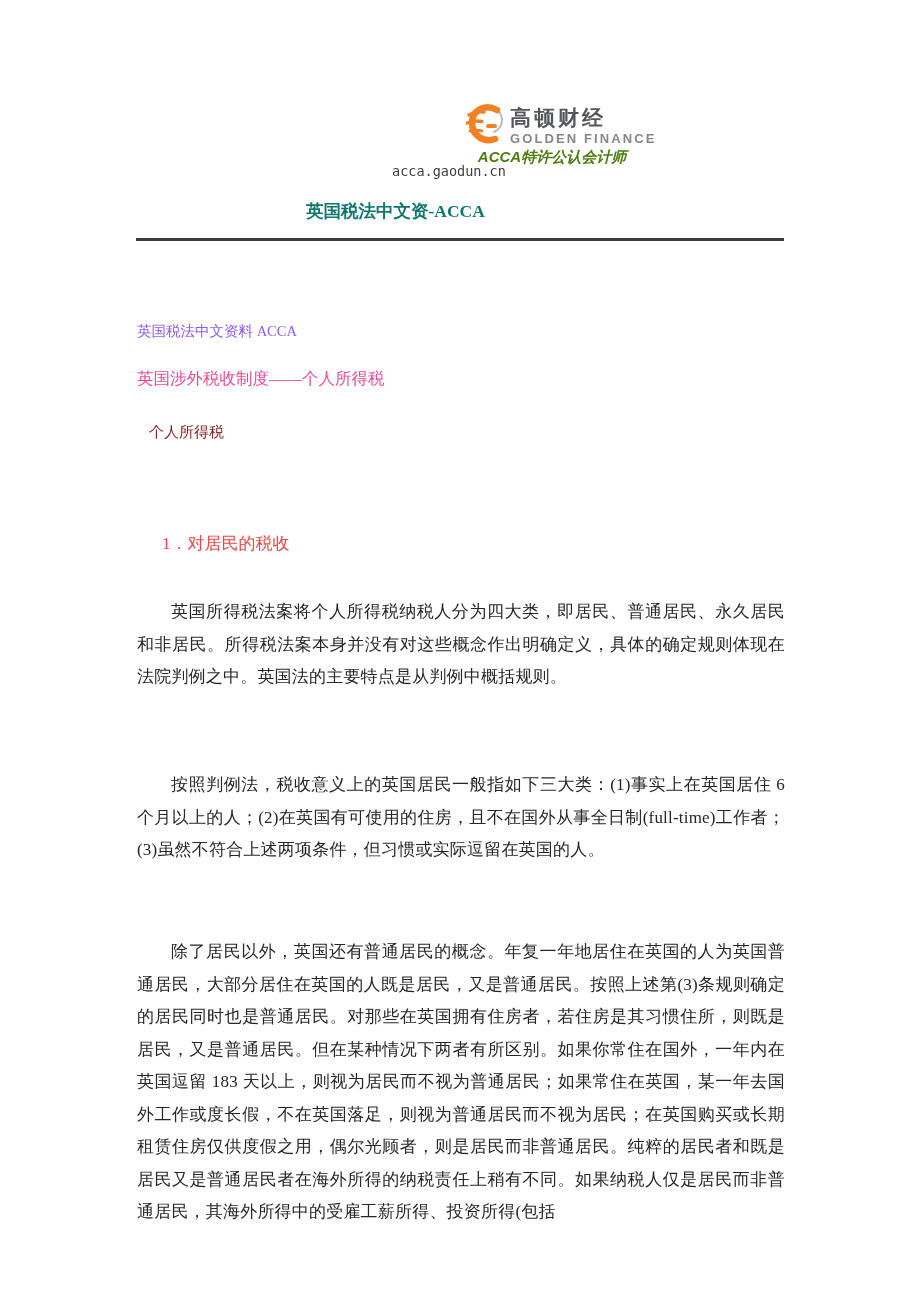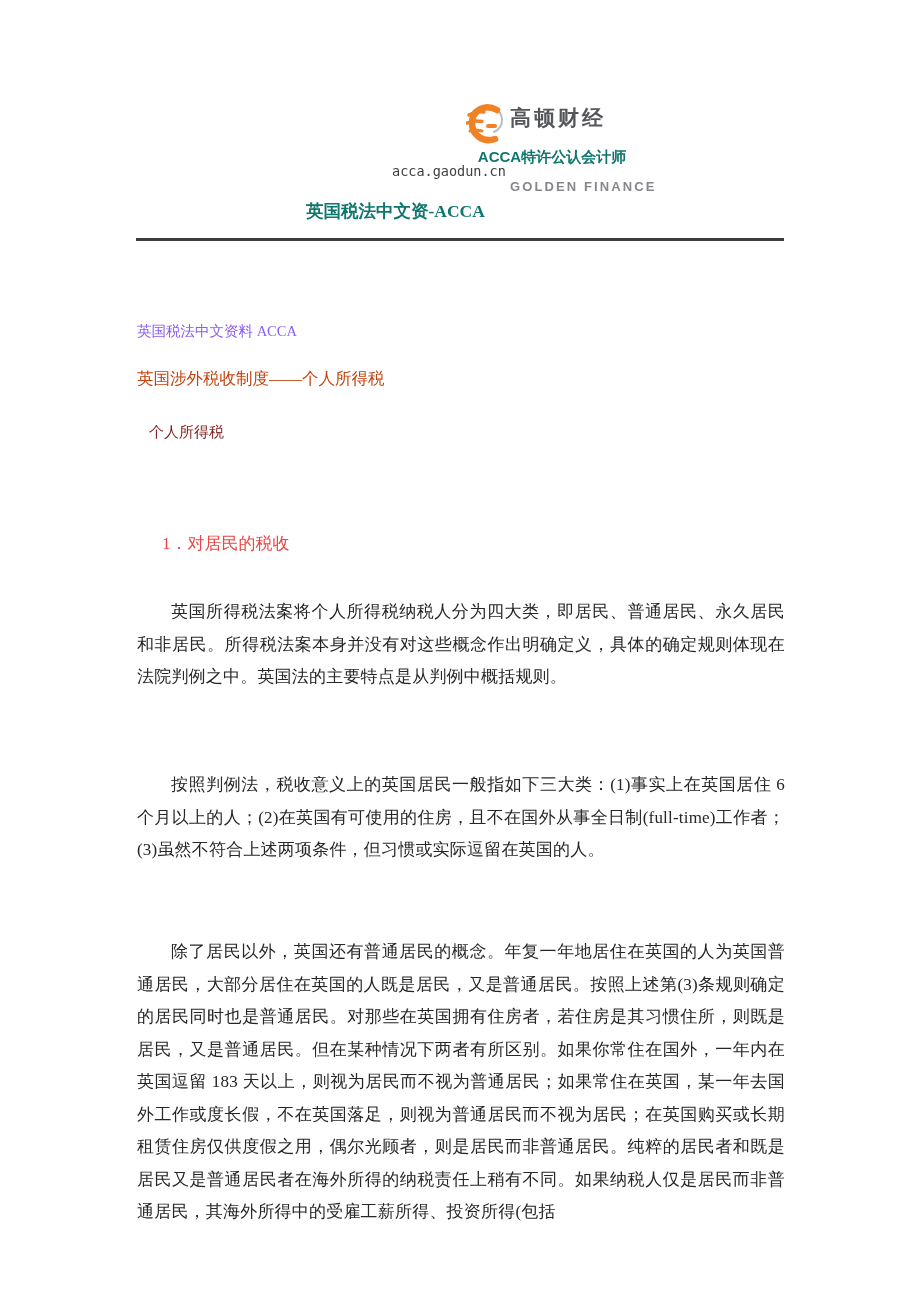--- a/index.html
+++ b/index.html
@@ -14,21 +14,21 @@
 
   
   .logo-row {
     position: absolute;
     top: 101px;
     left: 466px;
     display: flex;
     align-items: flex-start;
   }
   .logo-mark { width: 40px; height: 48px; margin-right: 4px; }
-  .logo-textcol { display: flex; flex-direction: column; padding-top: 6px; gap: 48px; }
+  .logo-textcol { display: flex; flex-direction: column; padding-top: 6px; }
   .brand-cn {
     font-family: "Liberation Sans", "DejaVu Sans", sans-serif;
     font-size: 21px;
     font-weight: bold;
     color: #55565a;
     letter-spacing: 3px;
     line-height: 22px;
     white-space: nowrap;
   }
   .brand-en {
@@ -42,22 +42,23 @@
   }
   .logo-tagline {
     position: absolute;
     top: 148px;
     left: 392px;
     width: 320px;
     text-align: center;
     font-family: "Liberation Sans", "DejaVu Sans", sans-serif;
     font-size: 15px;
     font-weight: bold;
-    color: #0f766e;
+    color: #4d7c0f;
     white-space: nowrap;
+    font-style: italic;
   }
   .logo-url {
     position: absolute;
     top: 163px;
     left: 392px;
     width: 320px;
     font-family: "DejaVu Sans Mono", "Liberation Mono", monospace;
     font-size: 13.5px;
     color: #3f3f3f;
     white-space: nowrap;
@@ -89,21 +90,21 @@
     left: 137px;
     font-size: 14.5px;
     color: #8b5cf6;
     white-space: nowrap;
   }
   .line-heading {
     position: absolute;
     top: 368px;
     left: 137px;
     font-size: 16.5px;
-    color: #c2410c;
+    color: #ec4899;
     white-space: nowrap;
   }
   .line-subheading {
     position: absolute;
     top: 423px;
     left: 149px;
     font-size: 15px;
     color: #7f1d1d;
     white-space: nowrap;
   }

